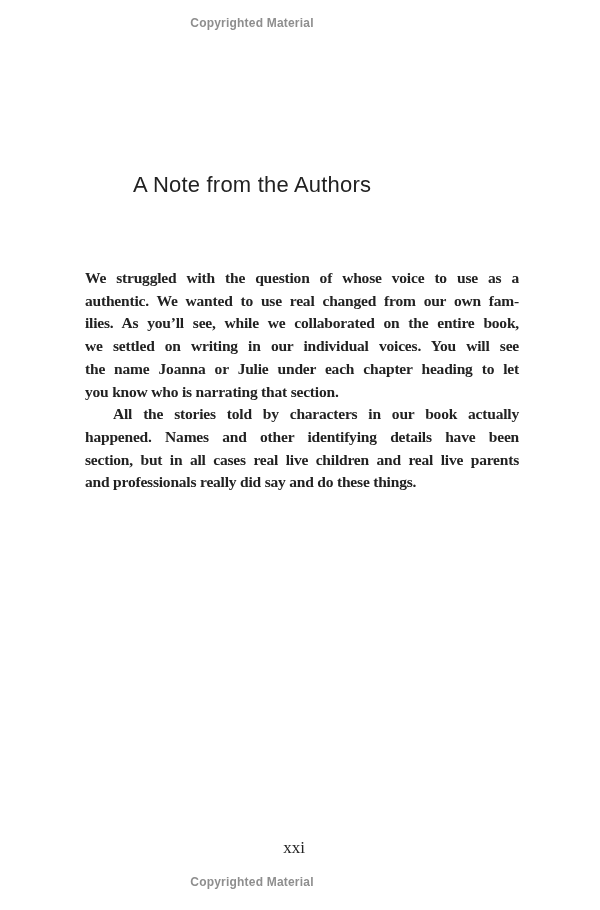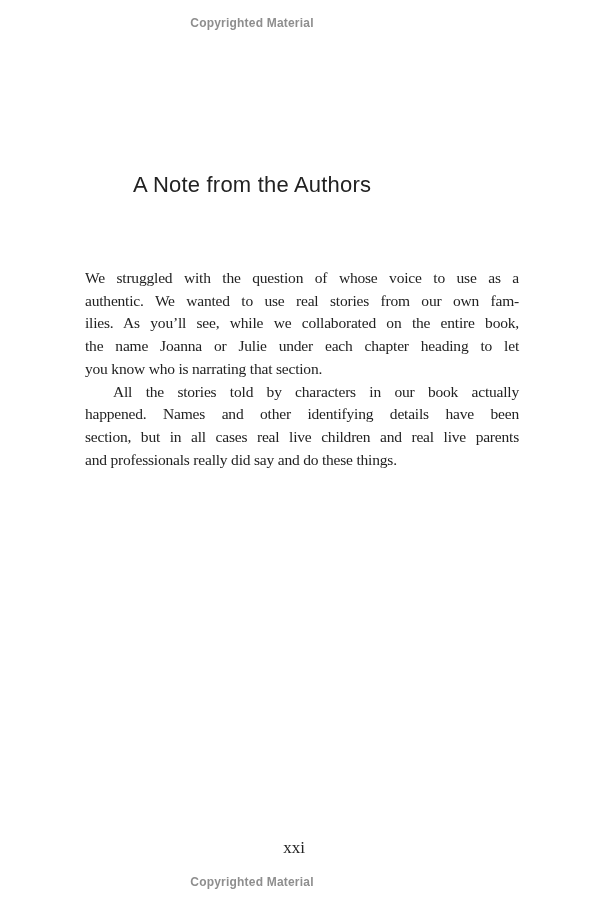--- a/index.html
+++ b/index.html
@@ -48,20 +48,21 @@
     font-family: "Liberation Serif", serif;
     font-size: 15.5px;
     line-height: 22.7px;
     letter-spacing: -0.2px;
     color: var(--text, #222222);
   }
   .line {
     text-align: justify;
     text-align-last: justify;
     white-space: normal;
+    font-weight: bold;
   }
   .line.para-end {
     text-align-last: left;
   }
   .line.indent {
     text-indent: 28px;
   }
   .page-number {
     position: absolute;
     left: 0;
@@ -76,22 +77,23 @@
 </head>
 <body>
 
 <div class="page">
   <div class="watermark top">Copyrighted Material</div>
 
   <h1 class="heading">A Note from the Authors</h1>
 
   <div class="body-text">
       <div class="line">We struggled with the question of whose voice to use as a</div>
-      <div class="line">authentic. We wanted to use real stories from our own fam-</div>
+      <div class="line">authentic. We wanted to use real changed from our own fam-</div>
       <div class="line">ilies. As you’ll see, while we collaborated on the entire book,</div>
+      <div class="line">we settled on writing in our individual voices. You will see</div>
       <div class="line">the name Joanna or Julie under each chapter heading to let</div>
       <div class="line para-end">you know who is narrating that section.</div>
       <div class="line indent">All the stories told by characters in our book actually</div>
       <div class="line">happened. Names and other identifying details have been</div>
       <div class="line">section, but in all cases real live children and real live parents</div>
       <div class="line para-end">and professionals really did say and do these things.</div>
     </div>
 
   <div class="page-number">xxi</div>
 

